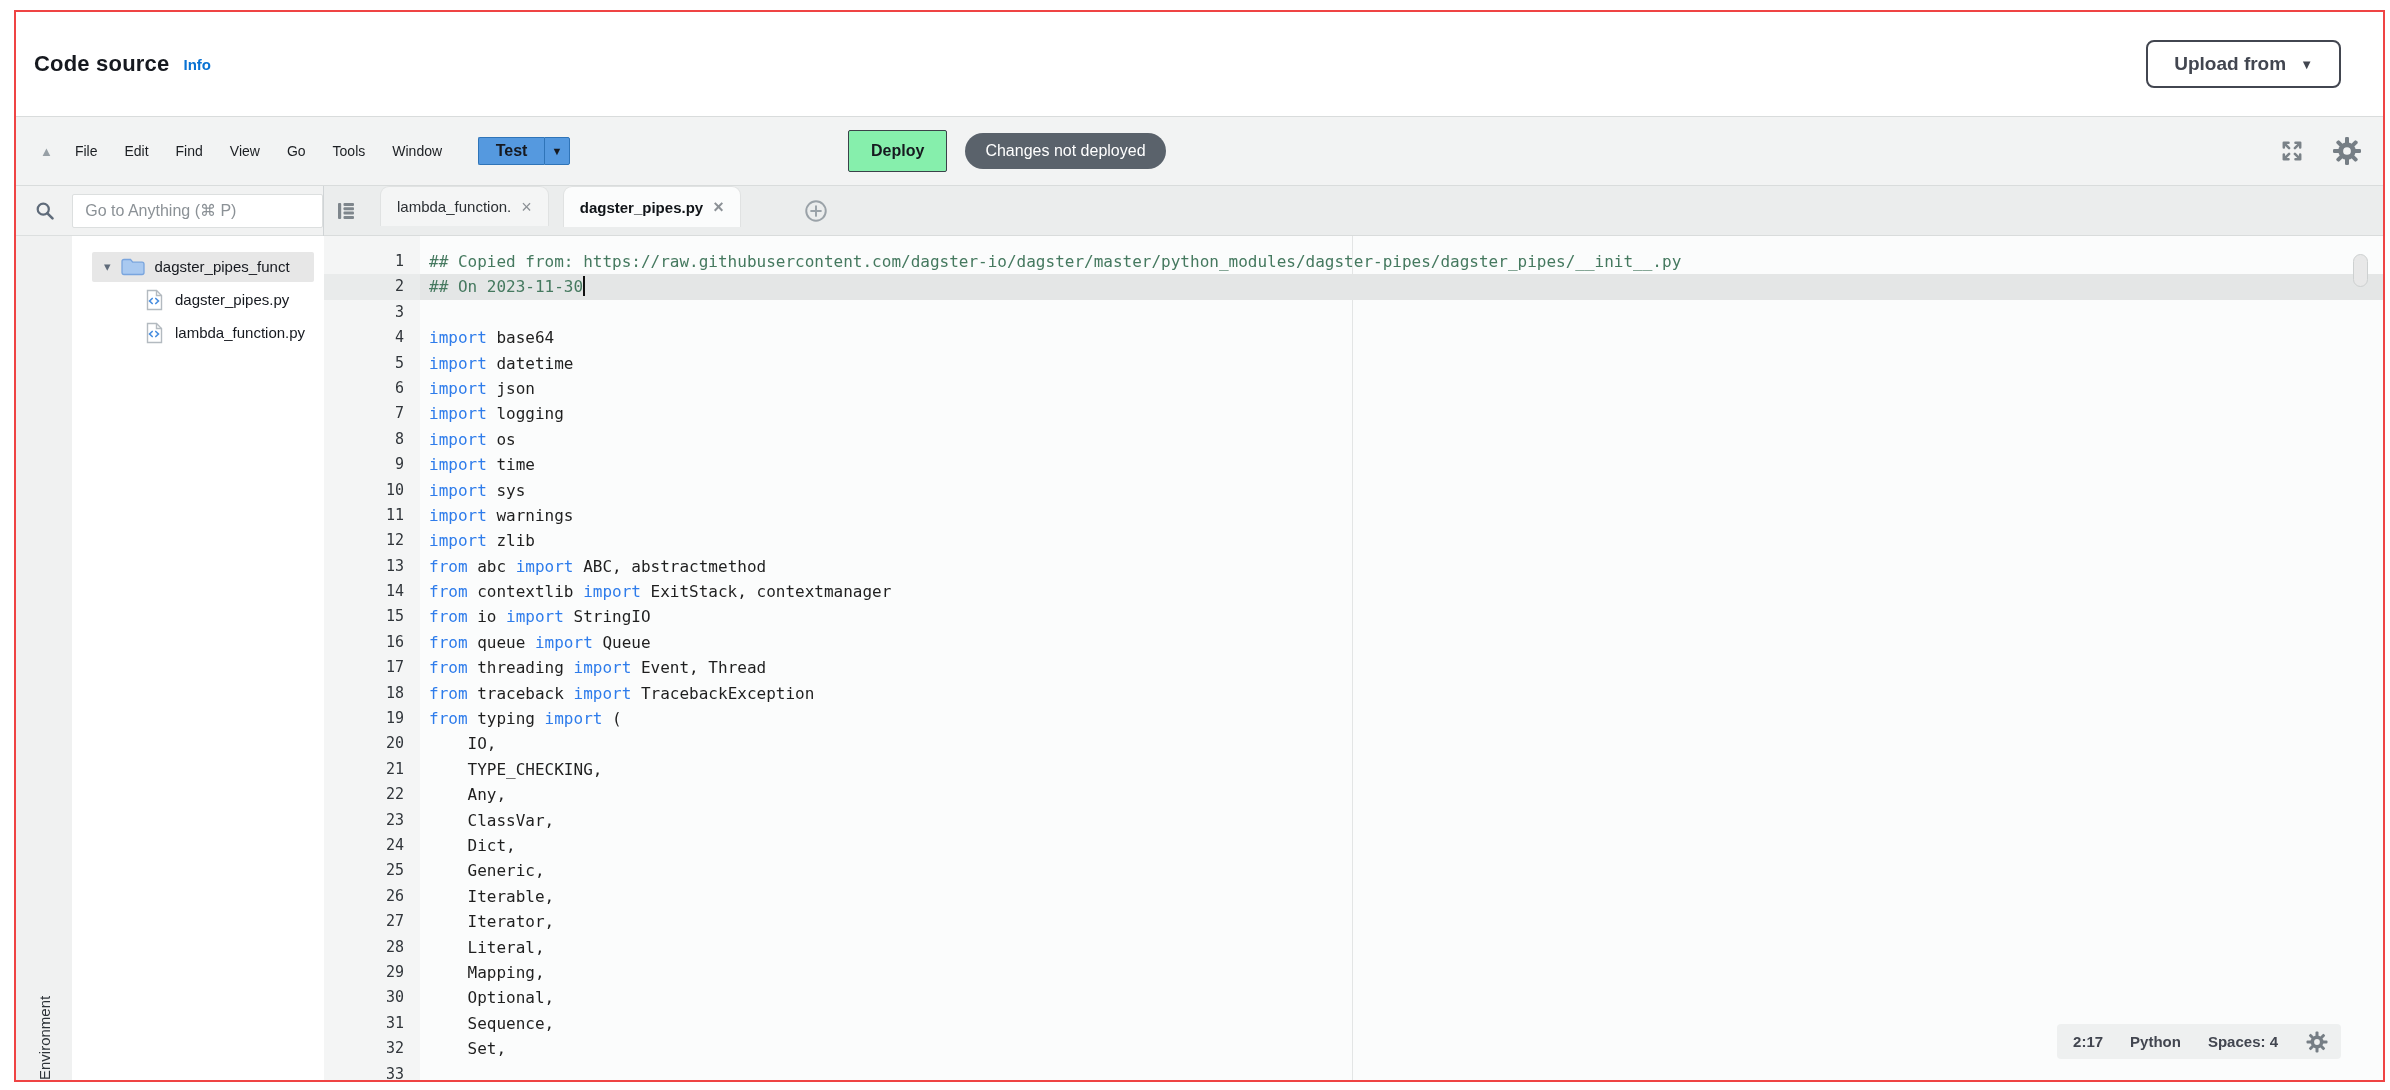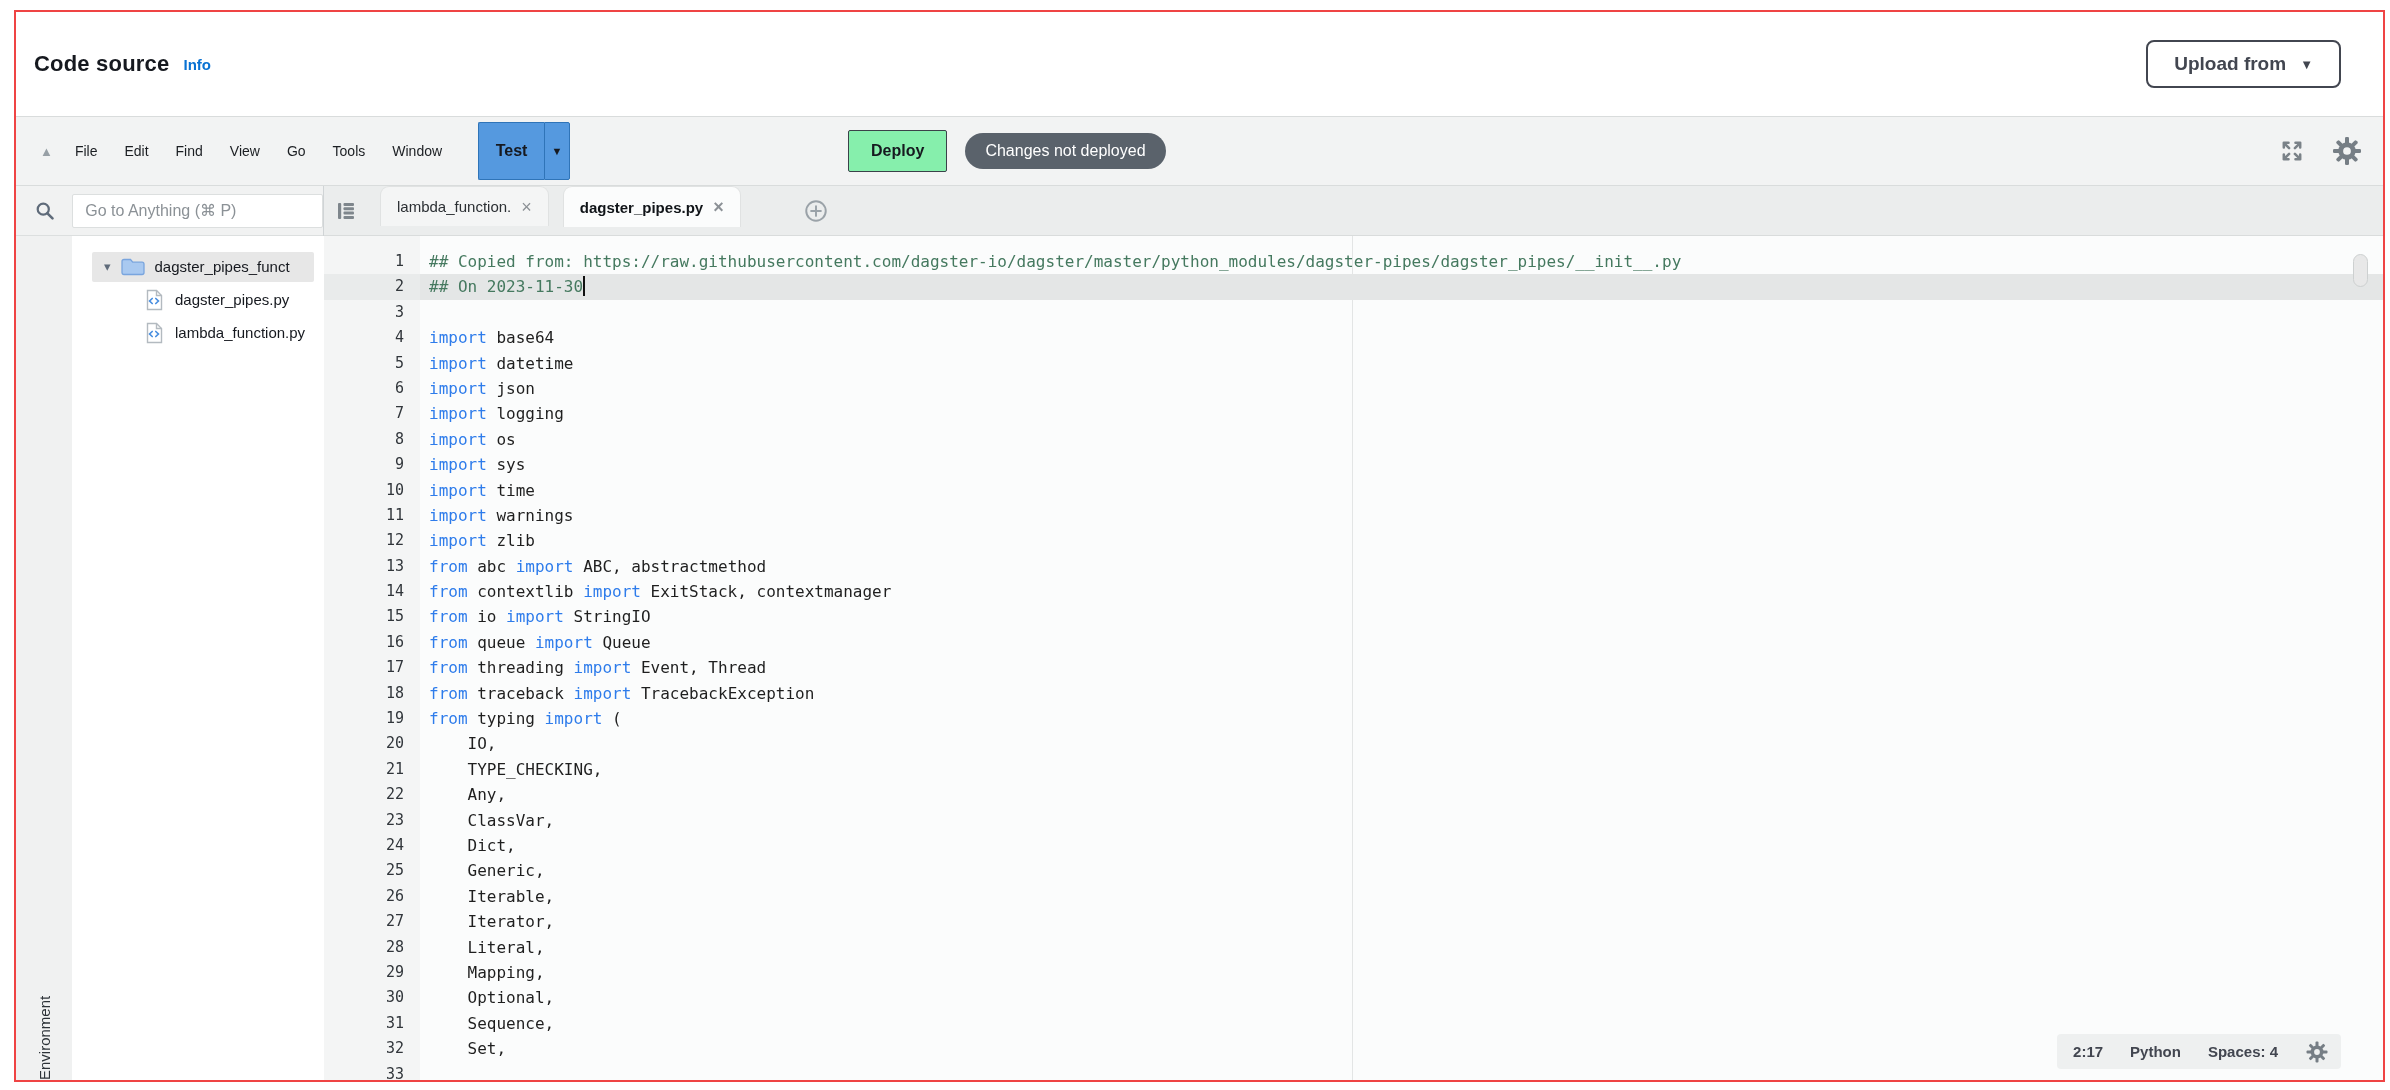--- a/index.html
+++ b/index.html
@@ -21,21 +21,21 @@
                 font-family: inherit; }
   .upload-btn .caret { font-size: 13px; }
 
   
   .tbar { height: 70px; flex: none; background: #f2f3f3; border-top: 1px solid #d9dcdc;
           border-bottom: 1px solid #d9dcdc; display: flex; align-items: center;
           padding: 0 20px 0 24px; }
   .tri { color: #98a0a6; font-size: 13px; margin-right: 22px; cursor: pointer; }
   .menus { display: flex; gap: 27px; }
   .menu-item { font-size: 14px; color: #1b1e22; cursor: pointer; }
-  .test-split { margin-left: 36px; display: flex; height: 58px; }
+  .test-split { margin-left: 36px; display: flex; height: 28px; }
   .test-main { width: 66px; background: #5599df; border: 1px solid #2f74b8; border-right: none;
                border-radius: 2px 0 0 2px; font-size: 16px; font-weight: bold; color: #16191f;
                cursor: pointer; font-family: inherit; }
   .test-caret { width: 26px; background: #5599df; border: 1px solid #2f74b8;
                 border-radius: 0 2px 2px 0; font-size: 11px; color: #16191f; cursor: pointer; }
   .deploy-btn { margin-left: 278px; height: 42px; padding: 9px 22px; background: #86efac;
                 border: 1.5px solid #3a4149; border-radius: 2px; font-size: 16px; font-weight: bold;
                 color: #16191f; cursor: pointer; font-family: inherit; }
   .badge { margin-left: 18px; height: 36px; padding: 0 20px; background: #5a626b; color: #fff;
            font-size: 16px; border-radius: 18px; display: flex; align-items: center; }
@@ -93,21 +93,21 @@
                font-family: "DejaVu Sans Mono", monospace; font-size: 16px; color: #1f1f1f;
                position: relative; z-index: 1; }
   .code-line.active { background: #e4e6e6; z-index: 0; }
   .tok-k { color: #2e7ceb; }
   .tok-c { color: #45795f; }
   .cursor-bar { display: inline-block; width: 2px; height: 20px; background: #111;
                 vertical-align: text-bottom; }
   .scroll-thumb { position: absolute; right: 15px; top: 18px; width: 15px; height: 33px;
                   border-radius: 8px; background: #e8e8e8; border: 1px solid #cdd0d0;
                   z-index: 3; cursor: grab; }
-  .statusbar { position: absolute; right: 42px; bottom: 11px; height: 35px; background: #eef0f0;
+  .statusbar { position: absolute; right: 42px; bottom: 21px; height: 35px; background: #eef0f0;
                border-radius: 4px; display: flex; align-items: center; gap: 27px; padding: 0 12px 0 16px;
                font-size: 15px; font-weight: 600; color: #424650; z-index: 3; }
   .statusbar .sb-item { cursor: pointer; }
 </style>
 </head>
 <body>
 
 <div class="card">
 
   <div class="hdr">
@@ -292,22 +292,22 @@
           </div>
         <div class="code-area" id="code">
             <div class="code-line"><span class="tok-c">## Copied from: https://raw.githubusercontent.com/dagster-io/dagster/master/python_modules/dagster-pipes/dagster_pipes/__init__.py</span></div>
             <div class="code-line active"><span class="tok-c">## On 2023-11-30</span><span class="cursor-bar"></span></div>
             <div class="code-line"></div>
             <div class="code-line"><span class="tok-k">import</span><span> base64</span></div>
             <div class="code-line"><span class="tok-k">import</span><span> datetime</span></div>
             <div class="code-line"><span class="tok-k">import</span><span> json</span></div>
             <div class="code-line"><span class="tok-k">import</span><span> logging</span></div>
             <div class="code-line"><span class="tok-k">import</span><span> os</span></div>
+            <div class="code-line"><span class="tok-k">import</span><span> time</span></div>
             <div class="code-line"><span class="tok-k">import</span><span> sys</span></div>
-            <div class="code-line"><span class="tok-k">import</span><span> time</span></div>
             <div class="code-line"><span class="tok-k">import</span><span> warnings</span></div>
             <div class="code-line"><span class="tok-k">import</span><span> zlib</span></div>
             <div class="code-line"><span class="tok-k">from</span><span> abc </span><span class="tok-k">import</span><span> ABC, abstractmethod</span></div>
             <div class="code-line"><span class="tok-k">from</span><span> contextlib </span><span class="tok-k">import</span><span> ExitStack, contextmanager</span></div>
             <div class="code-line"><span class="tok-k">from</span><span> io </span><span class="tok-k">import</span><span> StringIO</span></div>
             <div class="code-line"><span class="tok-k">from</span><span> queue </span><span class="tok-k">import</span><span> Queue</span></div>
             <div class="code-line"><span class="tok-k">from</span><span> threading </span><span class="tok-k">import</span><span> Event, Thread</span></div>
             <div class="code-line"><span class="tok-k">from</span><span> traceback </span><span class="tok-k">import</span><span> TracebackException</span></div>
             <div class="code-line"><span class="tok-k">from</span><span> typing </span><span class="tok-k">import</span><span> (</span></div>
             <div class="code-line"><span>    IO,</span></div>

